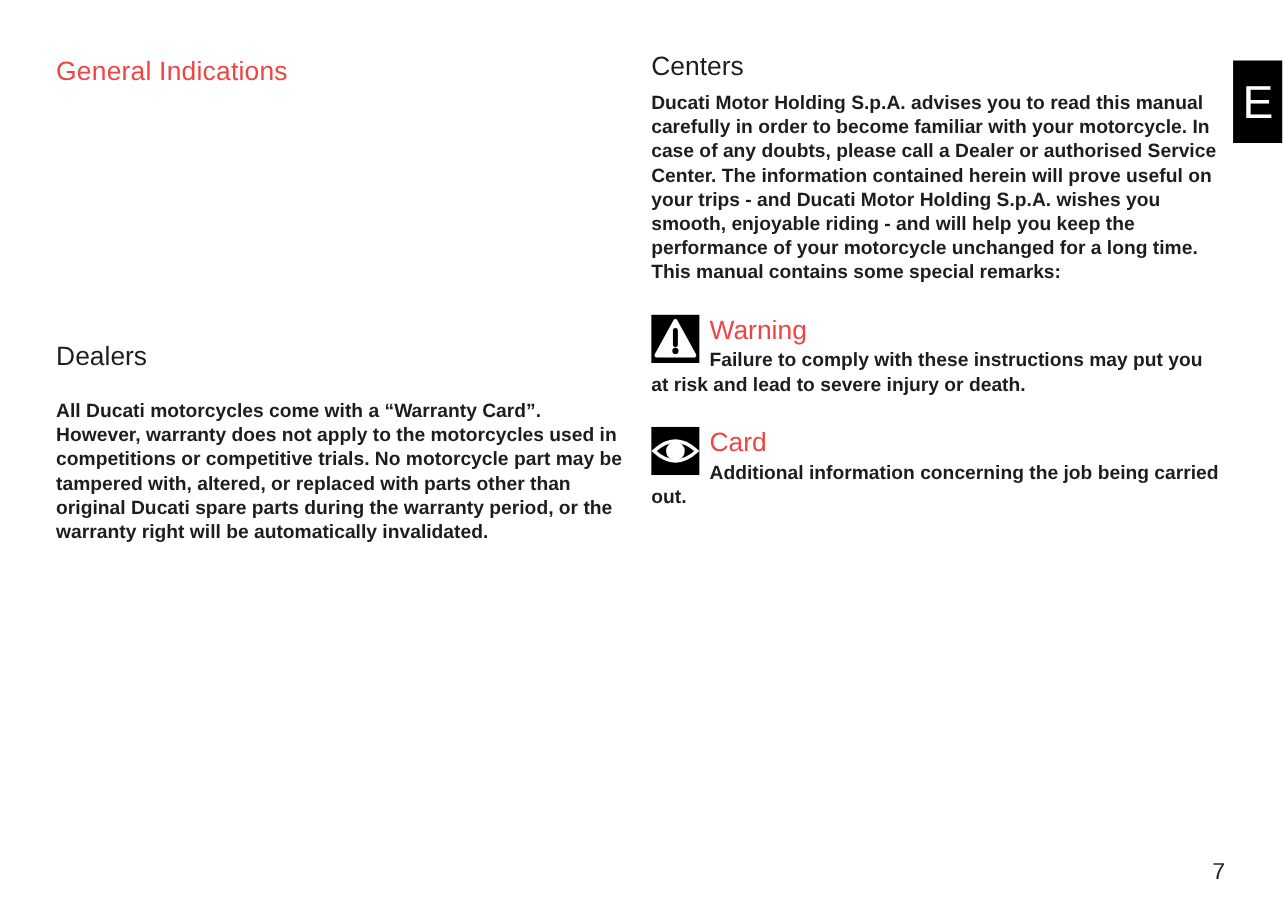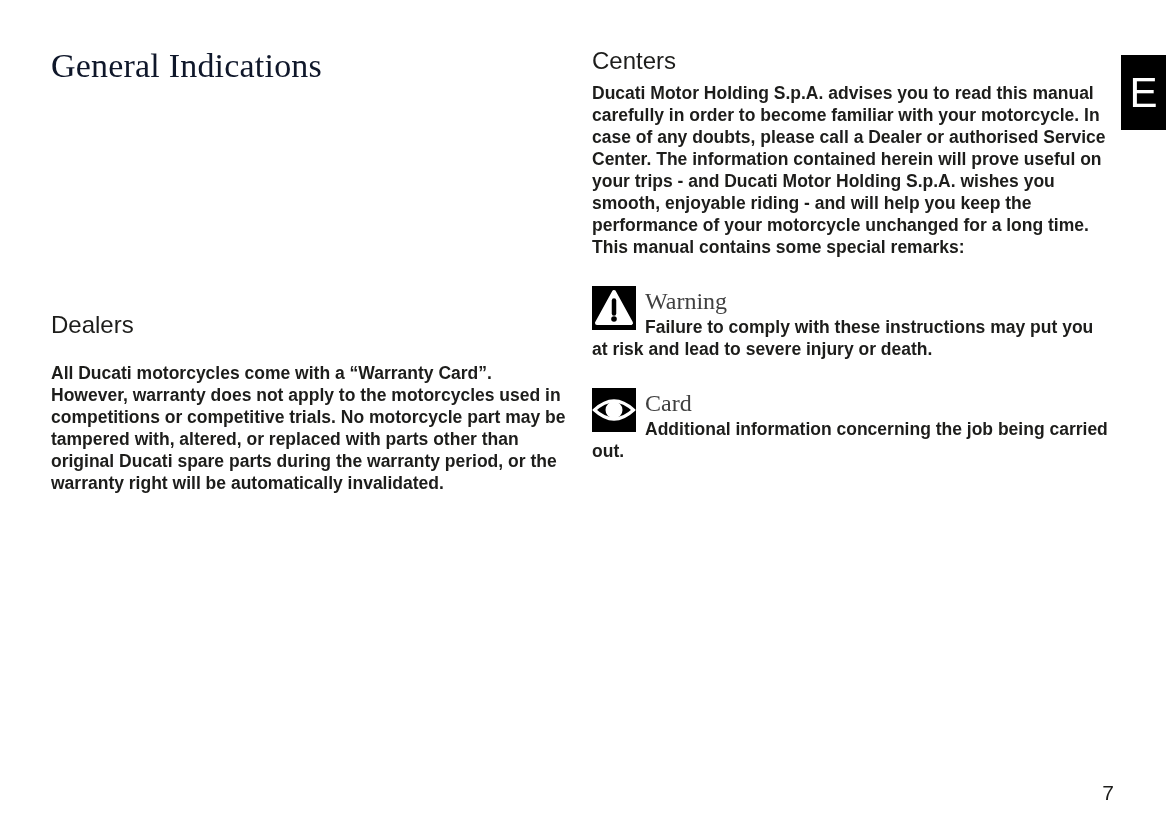--- a/index.html
+++ b/index.html
@@ -11,26 +11,25 @@
     font-family: "Liberation Sans", "DejaVu Sans", sans-serif;
     color: #1d1d1b;
     overflow: hidden;
   }
   .col { position: absolute; top: 46px; width: 516px; }
   .col-left  { left: 51px; }
   .col-right { left: 592px; }
 
   h1 {
     margin: 0;
-    font-size: 34px;
+    font-size: 24px;
     line-height: 40px;
     font-weight: 400;
-    color: #0f172a;
+    color: #ef4444;
     letter-spacing: 0.2px;
-    font-family: Liberation Serif, serif;
   }
   h2 {
     margin: 0 0 6px 0;
     font-size: 24px;
     line-height: 30px;
     font-weight: 400;
     color: #1d1d1b;
   }
   .warranty h2 { margin-top: 224px; }
 
@@ -50,22 +49,21 @@
     height: 44px;
     margin-right: 9px;
     display: block;
   }
   .sym-icon svg { display: block; width: 44px; height: 44px; }
   .symbol-item h3 {
     margin: 0;
     font-size: 24px;
     line-height: 30px;
     font-weight: 400;
-    color: #404040;
-    font-family: Liberation Serif, serif;
+    color: #ef4444;
   }
   .terms { margin-top: 28px; }
 
   .lang-tab {
     position: absolute;
     left: 1121px;
     top: 55px;
     width: 45px;
     height: 75px;
     background: #000;

